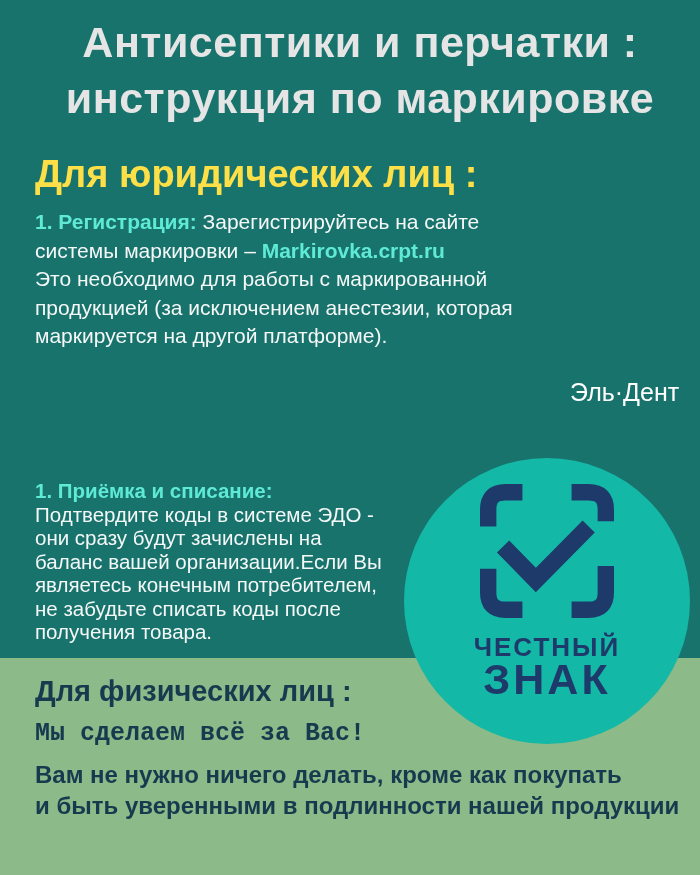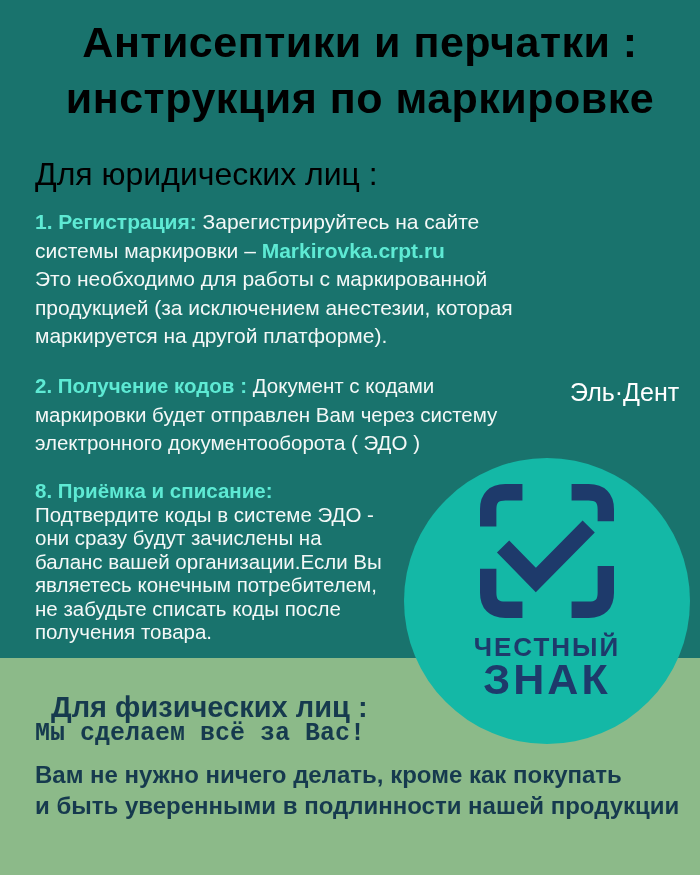--- a/index.html
+++ b/index.html
@@ -9,34 +9,34 @@
     height: 875px;
     margin: 0 auto;
     background: #19736d;
     overflow: hidden;
     font-family: "Liberation Sans", sans-serif;
   }
   .title {
     position: absolute;
     top: 14px; left: 0; right: 0;
     text-align: center;
-    color: #000000;
+    color: #e5e5e5;
     font-weight: 700;
     font-size: 43px;
     line-height: 56px;
     letter-spacing: 0.5px;
     padding-left: 20px;
   }
   .legal-heading {
     position: absolute;
     left: 35px; top: 156px;
     margin: 0;
-    color: #000000;
-    font-weight: 400;
-    font-size: 32px;
+    color: #fde047;
+    font-weight: 700;
+    font-size: 38px;
     line-height: 36px;
   }
   .step {
     position: absolute;
     left: 35px;
     margin: 0;
     color: #f4f8f7;
     white-space: pre-line;
     font-weight: 400;
   }
@@ -75,21 +75,21 @@
     left: 0; right: 0; top: 176px;
     text-align: center;
     color: #1e3a6b;
     font-weight: 700;
   }
   .logo-line1 { font-size: 26px; line-height: 27px; letter-spacing: 2px; }
   .logo-line2 { font-size: 43px; line-height: 40px; letter-spacing: 3px; margin-top: -2px; }
   .individuals-heading {
     position: absolute;
     left: 35px; top: 674px;
-    margin: 16px;
+    margin: 0;
     color: #163a4e;
     font-weight: 700;
     font-size: 29px;
     line-height: 34px;
   }
   .promise {
     position: absolute;
     left: 35px; top: 719px;
     margin: 0;
     color: #163a4e;
@@ -120,25 +120,22 @@
   </header>
 
   <h2 class="legal-heading">Для юридических лиц :</h2>
 
   <p class="step step1"><b>1. Регистрация:</b><span> Зарегистрируйтесь на сайте
 системы маркировки – </span><b>Markirovka.crpt.ru</b><span>
 Это необходимо для работы с маркированной
 продукцией (за исключением анестезии, которая
 маркируется на другой платформе).</span></p>
 
-  <p class="step step2"><b>2. Получение кодов :</b><span> Документ с кодами
-маркировки будет отправлен Вам через систему
-электронного документооборота ( ЭДО )</span></p>
 
-  <p class="step step3"><b>8. Приёмка и списание:</b><span>
+  <p class="step step3"><b>1. Приёмка и списание:</b><span>
 Подтвердите коды в системе ЭДО -
 они сразу будут зачислены на
 баланс вашей организации.Если Вы
 являетесь конечным потребителем,
 не забудьте списать коды после
 получения товара.</span></p>
 
   <div class="brand">Эль·Дент</div>
 
   <div class="bottom-band"></div>

